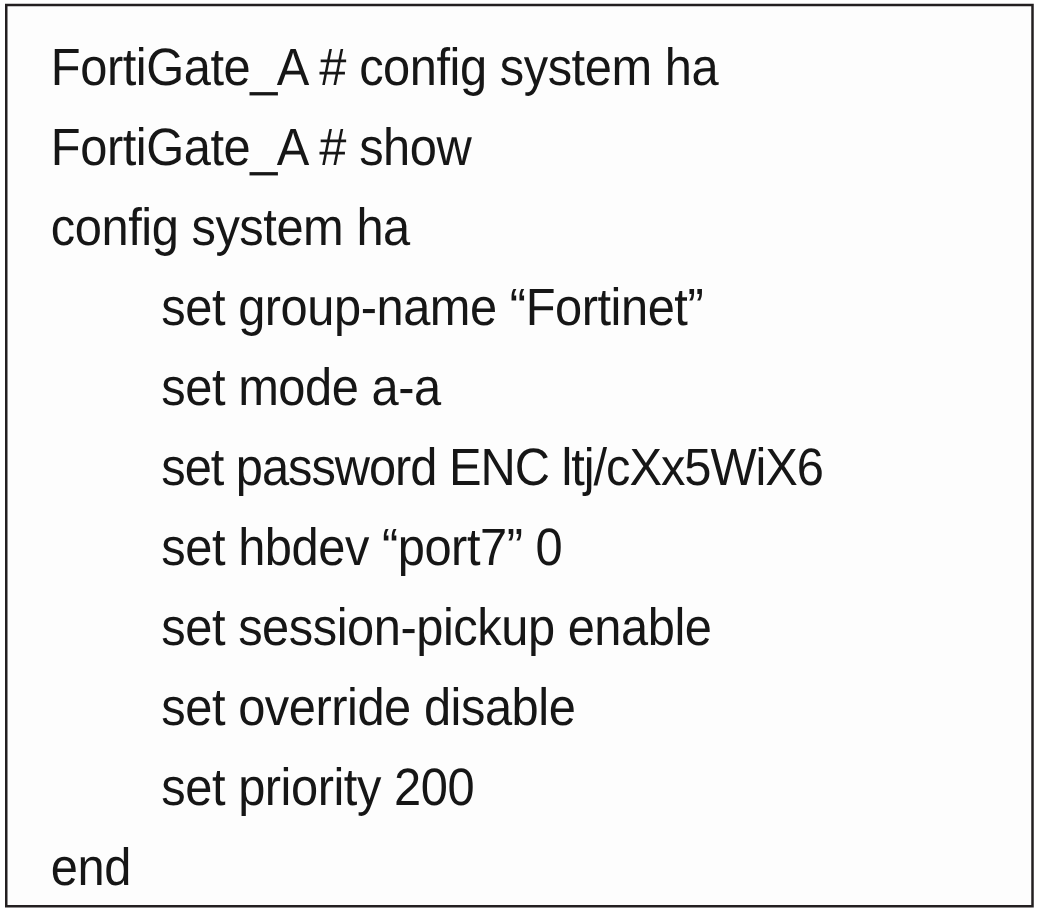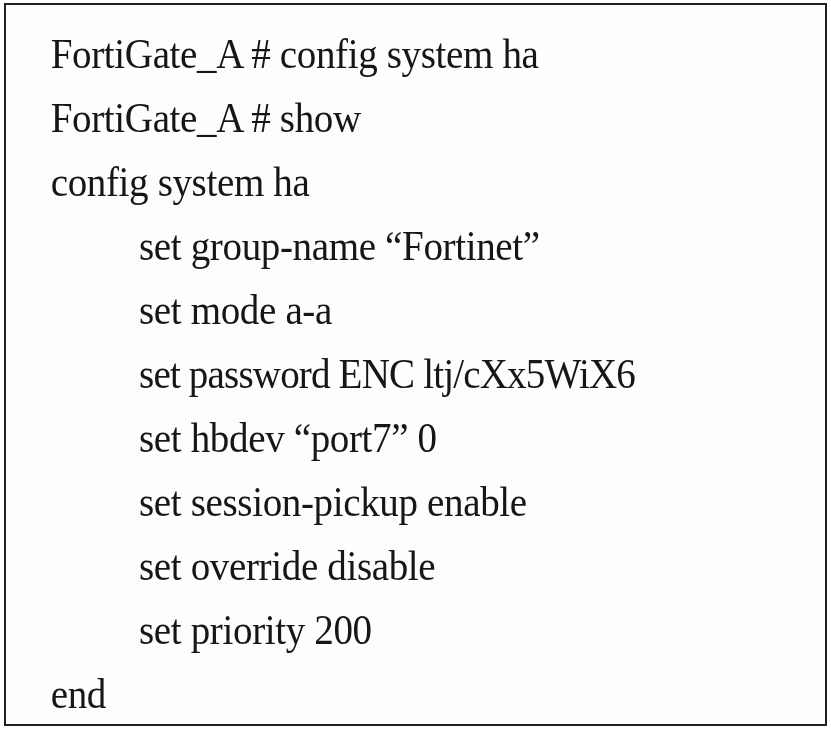--- a/index.html
+++ b/index.html
@@ -25,24 +25,23 @@
     background: #fdfdfd;
     border: 2px solid #231f20;
     overflow: hidden;
   }
 
   #cli-listing {
     position: absolute;
     left: 0;
     top: 0;
     right: 0;
-    padding: 17px 0 0 14px;
+    padding: 17px 0 0 4px;
     margin: 0;
     list-style: none;
-    font-family: Liberation Serif, serif;
   }
 
   .cli-line {
     height: 64px;
     line-height: 64px;
     white-space: pre;
     color: #161616;
     font-size: 42px;
     letter-spacing: -0.4px;
     

